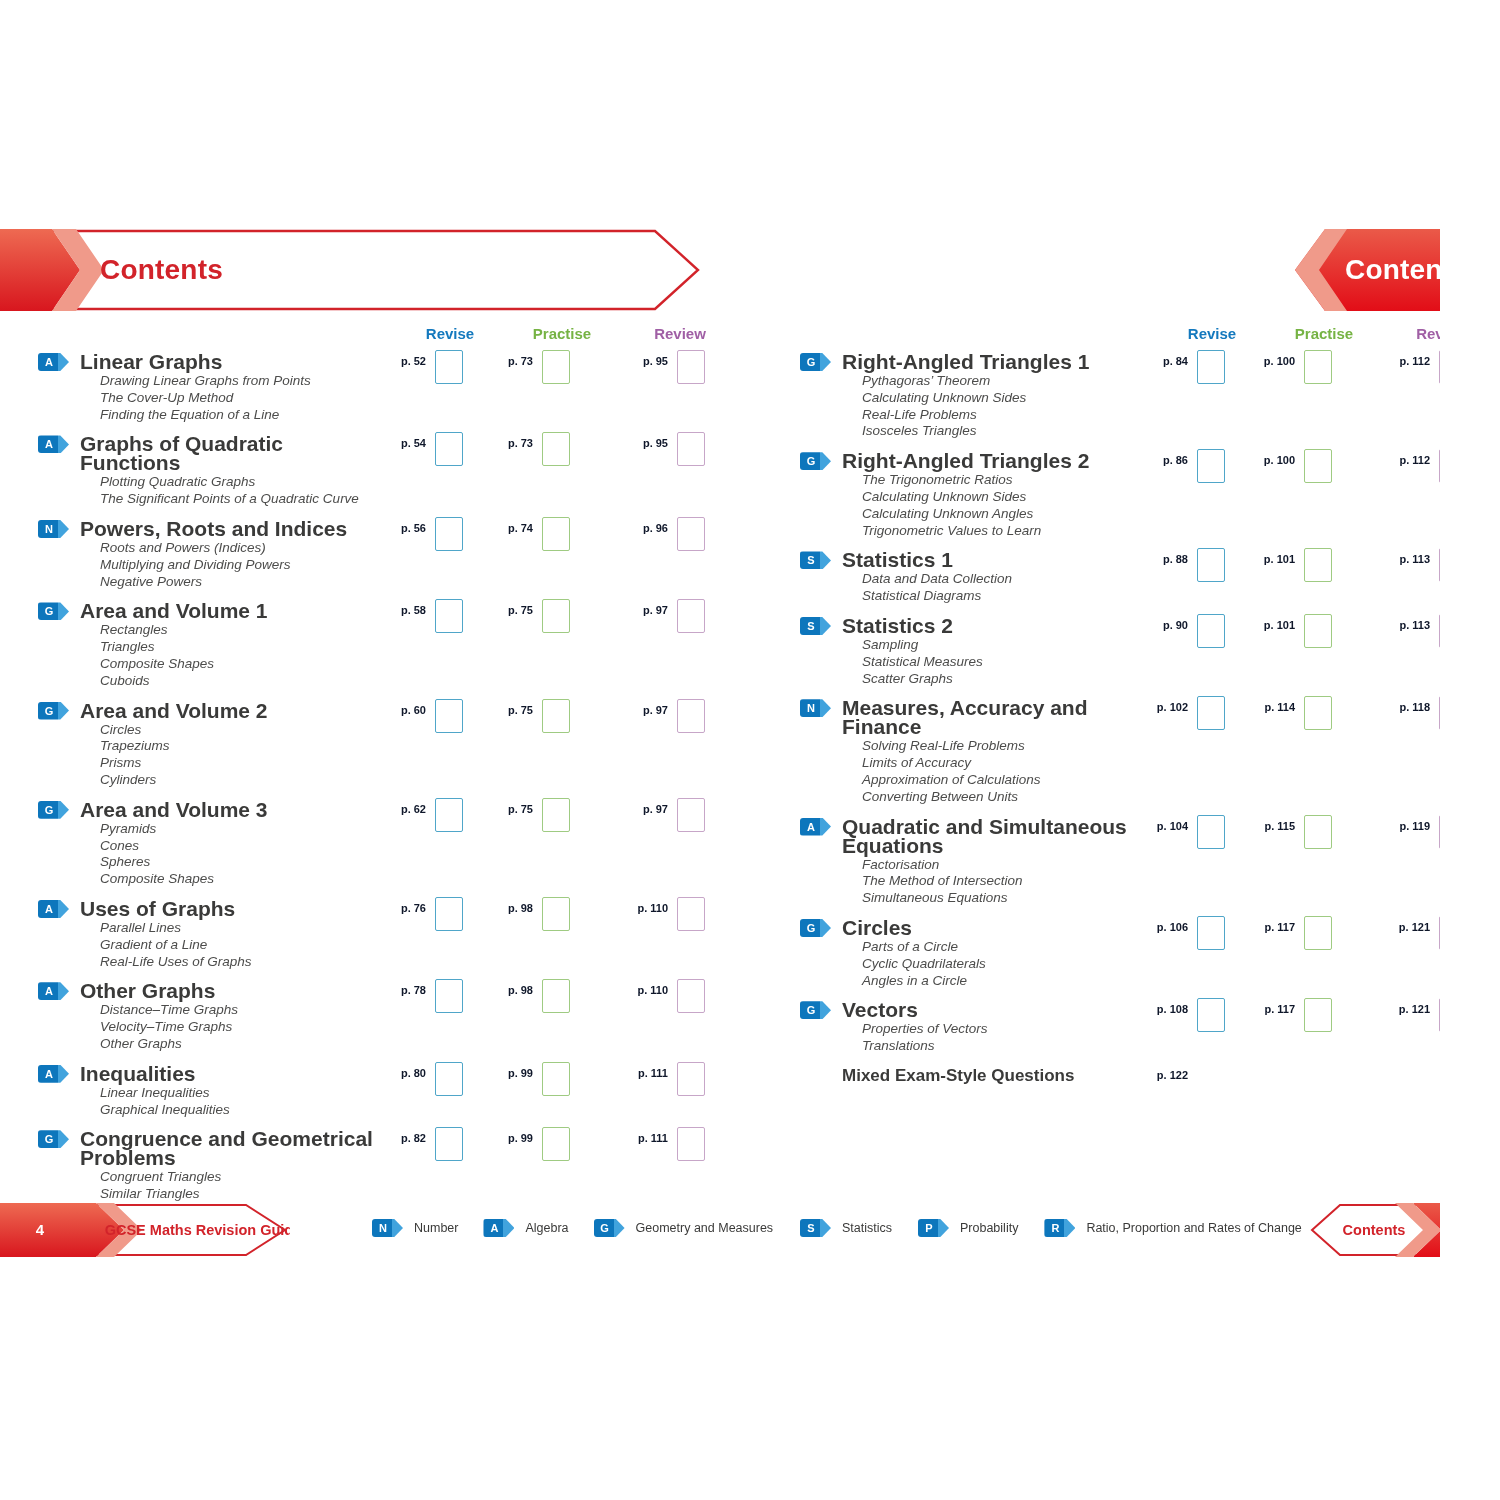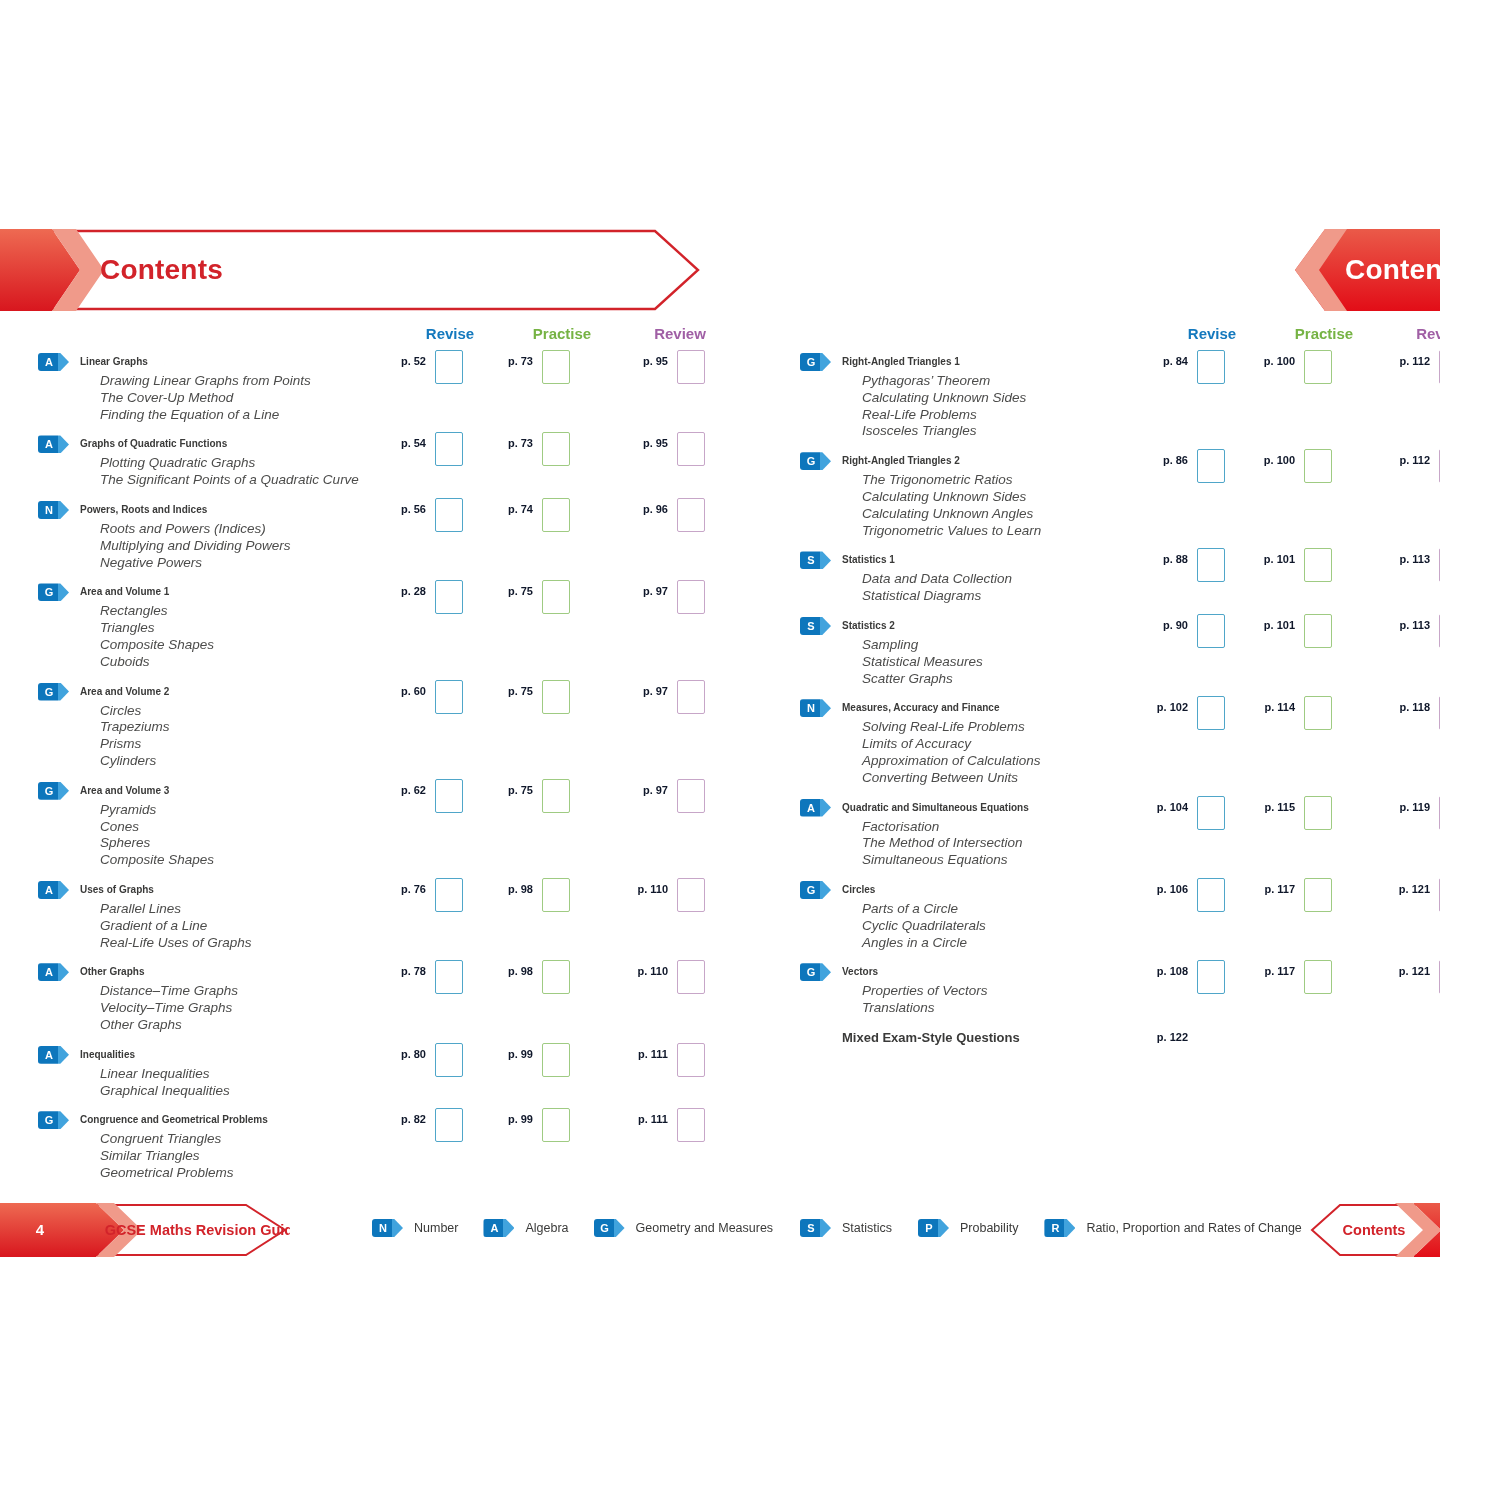--- a/index.html
+++ b/index.html
@@ -28,32 +28,32 @@
   .ch-review{left:642px;color:#a05fa5;}
 
   
   .trow{position:relative;margin-bottom:11px;min-height:40px;}
   .badge{position:absolute;left:0;top:1px;width:31px;height:18px;border-radius:3px;
          background:linear-gradient(90deg,#0d76bc 0%,#0d76bc 66%,#41a3dd 66%,#41a3dd 100%);
          clip-path:polygon(0 0,72% 0,100% 50%,72% 100%,0 100%);}
   .badge i{position:absolute;left:0;top:0;width:22px;height:18px;display:flex;align-items:center;
            justify-content:center;font-style:normal;font-weight:bold;font-size:11px;color:#fff;}
   .tmain{margin-left:42px;padding-right:335px;}
-  .ttitle{font-size:10px;font-weight:bold;color:#3a3a39;line-height:19px;margin-bottom:2px;}
+  .ttitle{font-size:21px;font-weight:bold;color:#3a3a39;line-height:19px;margin-bottom:2px;}
   .tsub{font-size:13.5px;font-style:italic;color:#4c4c4b;line-height:16.8px;margin-left:20px;}
   .cg{position:absolute;top:0;display:flex;align-items:flex-start;gap:9px;}
   .cg1{left:342px;} .cg2{left:449px;} .cg3{left:584px;}
   .pnum{display:inline-block;width:46px;text-align:right;font-size:11px;font-weight:bold;
         color:#0f172a;line-height:19px;}
   .cbox{width:26px;height:32px;margin-top:-2px;background:#fff;border-radius:2px;border:1.6px solid;}
   .cb1{border-color:#4fa6c9;} .cb2{border-color:#9fcb82;} .cb3{border-color:#c7a6c8;}
 
   
   .xrow{position:relative;margin-bottom:8px;height:19px;}
-  .xrow .xtitle{margin-left:42px;font-size:13px;font-weight:bold;color:#3a3a39;line-height:19px;}
+  .xrow .xtitle{margin-left:42px;font-size:17px;font-weight:bold;color:#3a3a39;line-height:19px;}
   .xrow .pnum{position:absolute;left:342px;top:0;}
 
   
   .ftr{position:absolute;top:1203px;height:54px;}
   .ftr-left{left:0;width:290px;}
   .ftr-right{left:1310px;width:190px;}
   .legend{position:absolute;top:1219px;display:flex;align-items:center;}
   .legend-left{left:372px;gap:25px;}
   .legend-right{left:800px;gap:26px;}
   .litem{display:flex;align-items:center;gap:11px;}
@@ -178,21 +178,21 @@
             <i>G</i>
           </span>
           <div class="tmain">
             <div class="ttitle">Area and Volume 1</div>
             <div class="tsub">Rectangles</div>
             <div class="tsub">Triangles</div>
             <div class="tsub">Composite Shapes</div>
             <div class="tsub">Cuboids</div>
           </div>
           <div class="cg cg1">
-            <span class="pnum">p. 28</span>
+            <span class="pnum">p. 58</span>
             <span class="cbox cb1"></span>
           </div>
           <div class="cg cg2">
             <span class="pnum">p. 75</span>
             <span class="cbox cb2"></span>
           </div>
           <div class="cg cg3">
             <span class="pnum">p. 97</span>
             <span class="cbox cb3"></span>
           </div>

